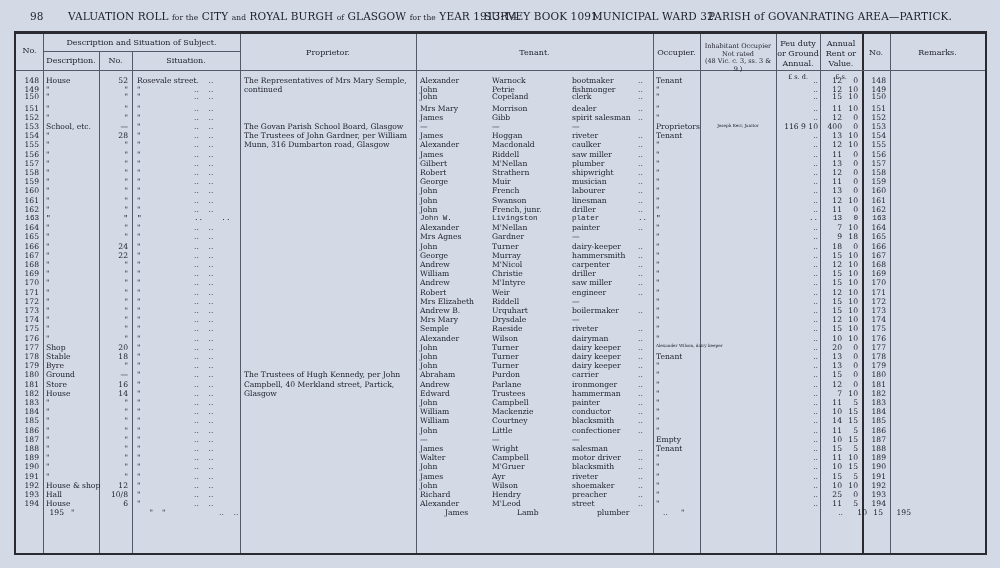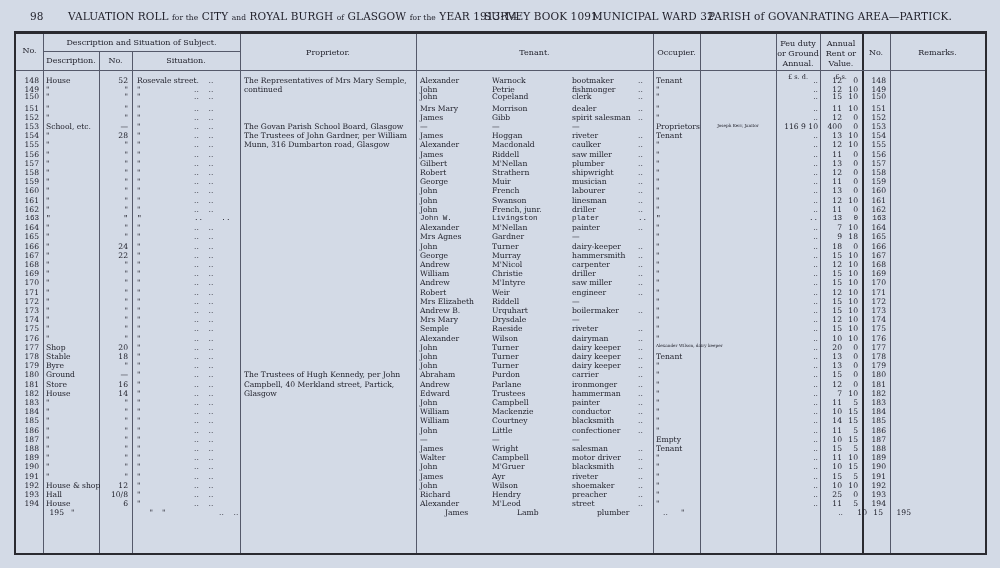--- a/index.html
+++ b/index.html
@@ -72,20 +72,25 @@
   <div class="hline" style="left:0;width:100%;top:36px"></div>
 
   <div class="hdr" style="left:0;width:27px;top:12px">No.</div>
   <div class="hdr" style="left:27px;width:197px;top:4px">Description and Situation of Subject.</div>
   <div class="hdr" style="left:27px;width:56px;top:22px">Description.</div>
   <div class="hdr" style="left:83px;width:33px;top:22px">No.</div>
   <div class="hdr" style="left:116px;width:108px;top:22px">Situation.</div>
   <div class="hdr" style="left:224px;width:176px;top:14px">Proprietor.</div>
   <div class="hdr" style="left:400px;width:237px;top:14px">Tenant.</div>
   <div class="hdr" style="left:637px;width:47px;top:14px">Occupier.</div>
+  <div class="hdr small" style="left:684px;width:76px;top:9px">
+    <div>Inhabitant Occupier</div>
+    <div>Not rated</div>
+    <div>(48 Vic. c. 3, ss. 3 &amp; 9.)</div>
+  </div>
   <div class="hdr" style="left:760px;width:44px;top:5px">
     <div>Feu duty</div>
     <div>or Ground</div>
     <div>Annual.</div>
   </div>
   <div class="hdr" style="left:804px;width:42px;top:5px">
     <div>Annual</div>
     <div>Rent or</div>
     <div>Value.</div>
   </div>

